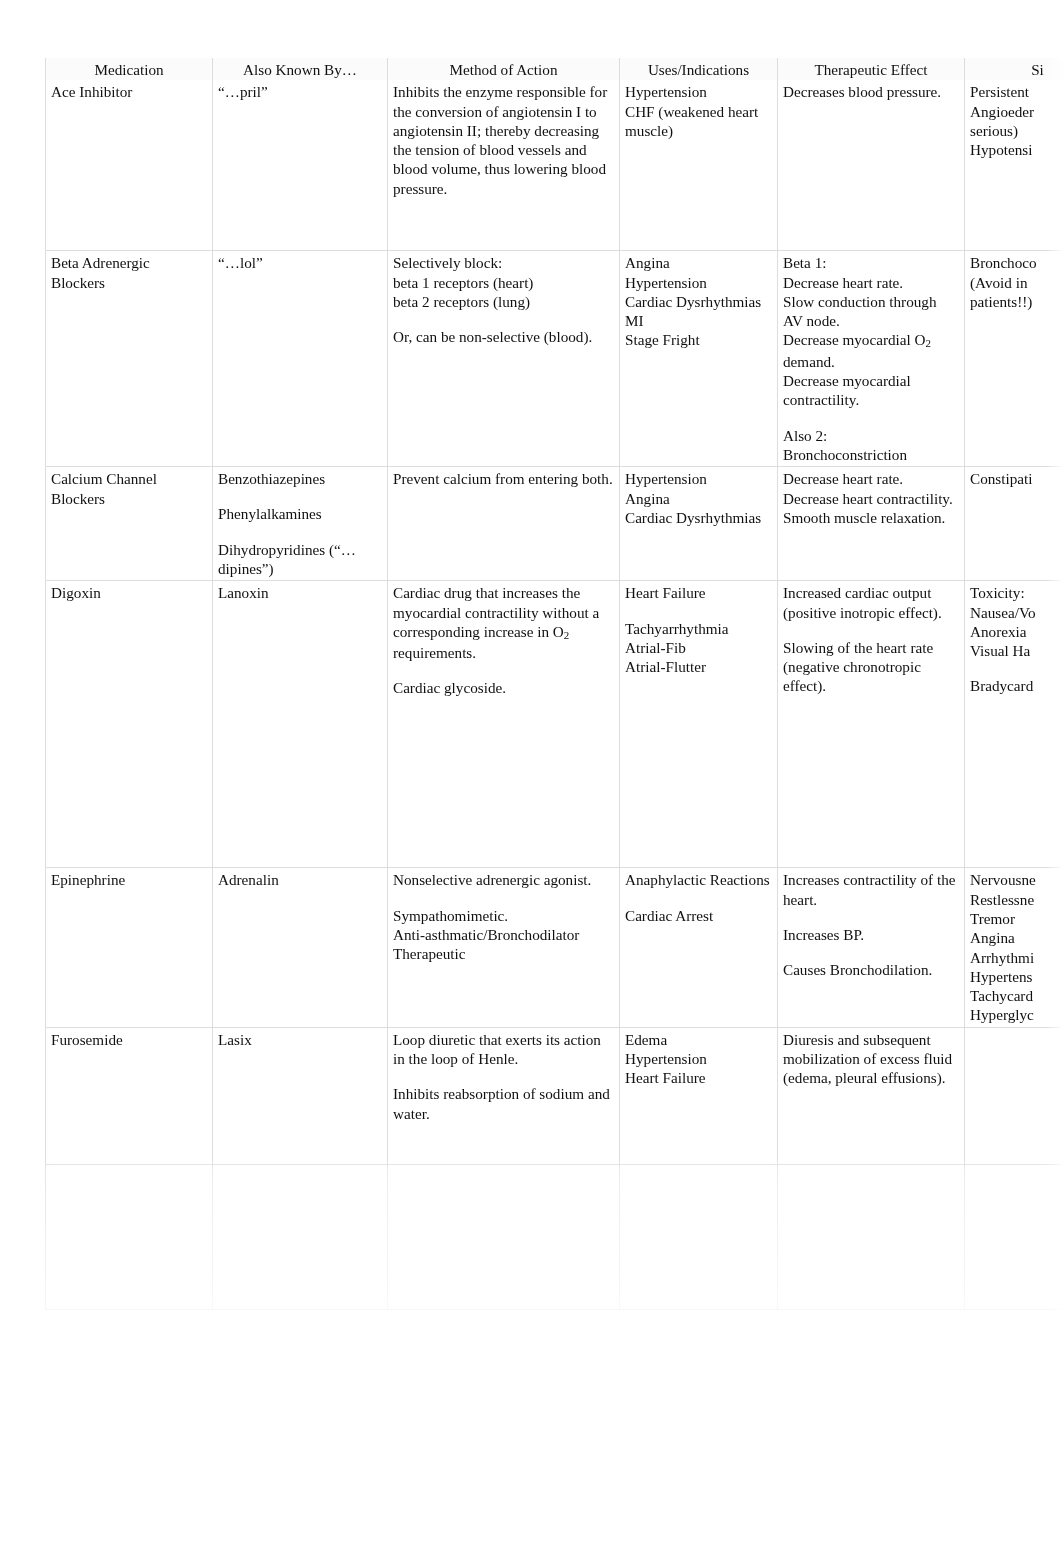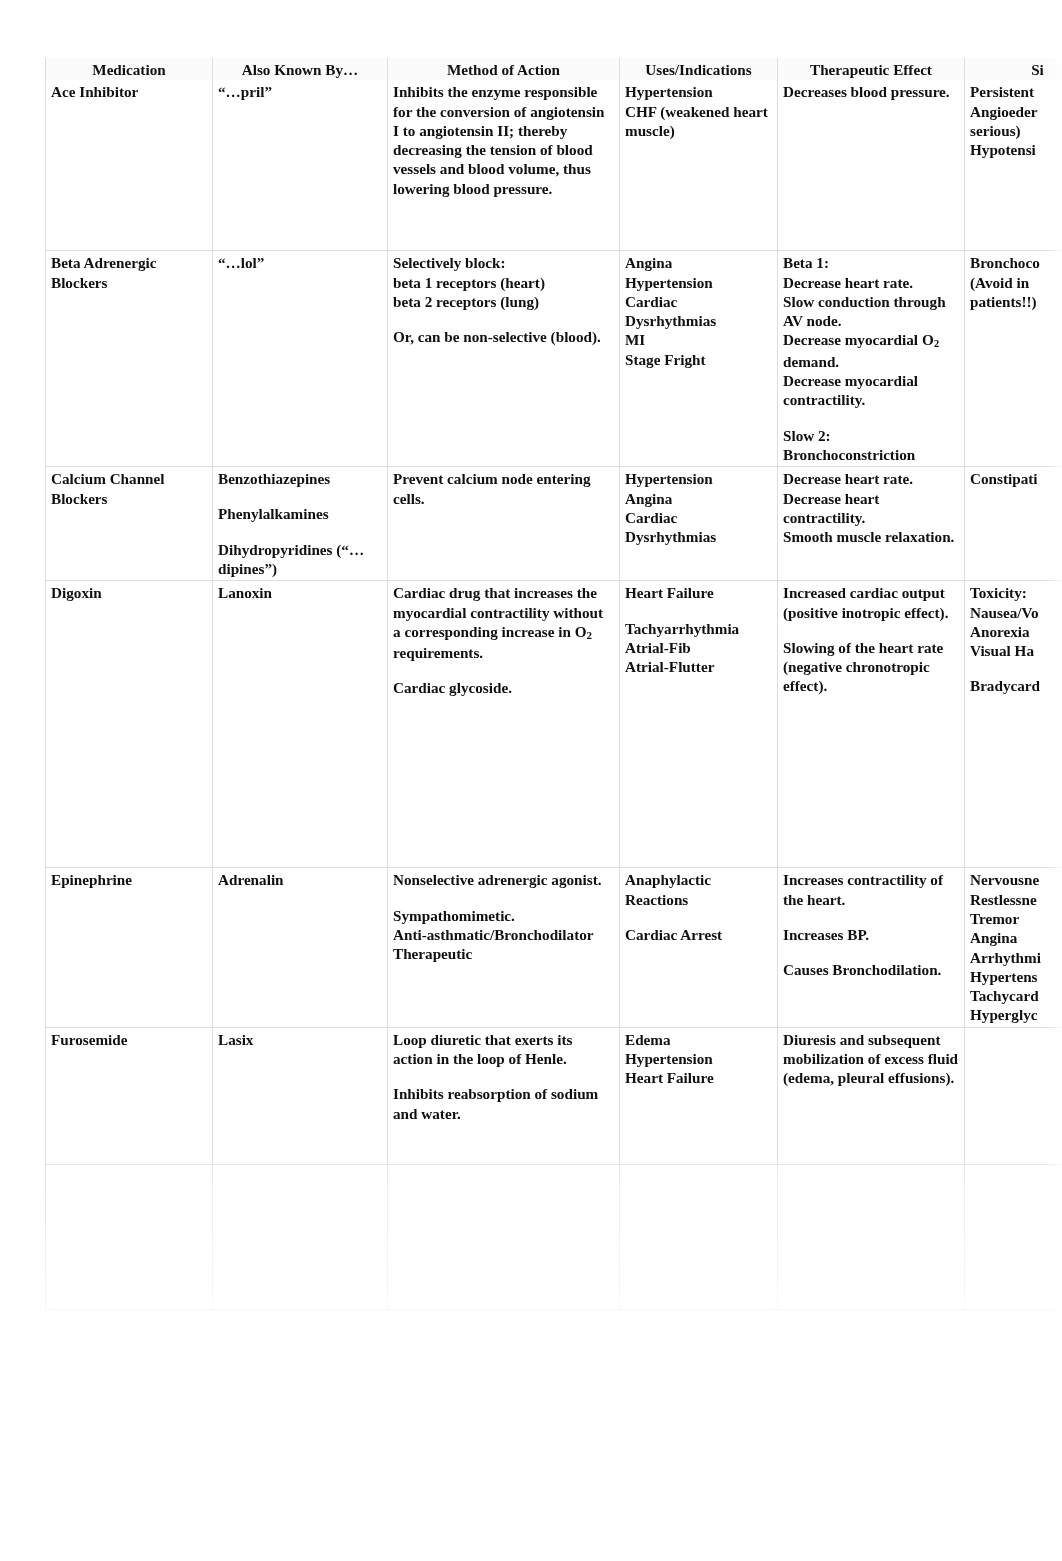--- a/index.html
+++ b/index.html
@@ -41,21 +41,21 @@
   .doc-table col.c-uses  { width: 158px; }
   .doc-table col.c-ther  { width: 187px; }
   .doc-table col.c-side  { width: 146px; }
 
   .doc-table th,
   .doc-table td {
     border: 1px solid #dddddd;
     padding: 2px 5px 2px 5px;
     vertical-align: top;
     text-align: left;
-    font-weight: bold;
+    font-weight: normal;
     background: #ffffff;
   }
 
   .doc-table thead th {
     text-align: center;
     padding-bottom: 1px;
     border-bottom: none;
     background: #fbfbfb;
   }
   .doc-table thead tr th { border-top: none; }
@@ -184,41 +184,41 @@
             <p>Cardiac Dysrhythmias</p>
             <p>MI</p>
             <p>Stage Fright</p>
           </td>
         <td class="cell-lines" data-name="cell-therapeutic-effect">
             <p>Beta 1:</p>
             <p>Decrease heart rate.</p>
             <p>Slow conduction through AV node.</p>
             <p>Decrease myocardial O<sub>2</sub> demand.</p>
             <p>Decrease myocardial contractility.</p>
-            <p class="gap">Slow 2:</p>
+            <p class="gap">Also 2:</p>
             <p>Bronchoconstriction</p>
           </td>
         <td class="cell-lines" data-name="cell-side-effects">
             <p>Bronchoco</p>
             <p>(Avoid in</p>
             <p>patients!!)</p>
           </td>
       </tr>
 
       <tr data-name="table-row" data-row="2">
         <td class="cell-lines" data-name="cell-medication">
             <p>Calcium Channel Blockers</p>
           </td>
         <td class="cell-lines" data-name="cell-also-known-by">
             <p>Benzothiazepines</p>
             <p class="gap">Phenylalkamines</p>
             <p class="gap">Dihydropyridines (“…dipines”)</p>
           </td>
         <td class="cell-lines" data-name="cell-method-of-action">
-            <p>Prevent calcium node entering cells.</p>
+            <p>Prevent calcium from entering both.</p>
           </td>
         <td class="cell-lines" data-name="cell-uses-indications">
             <p>Hypertension</p>
             <p>Angina</p>
             <p>Cardiac Dysrhythmias</p>
           </td>
         <td class="cell-lines" data-name="cell-therapeutic-effect">
             <p>Decrease heart rate.</p>
             <p>Decrease heart contractility.</p>
             <p>Smooth muscle relaxation.</p>

